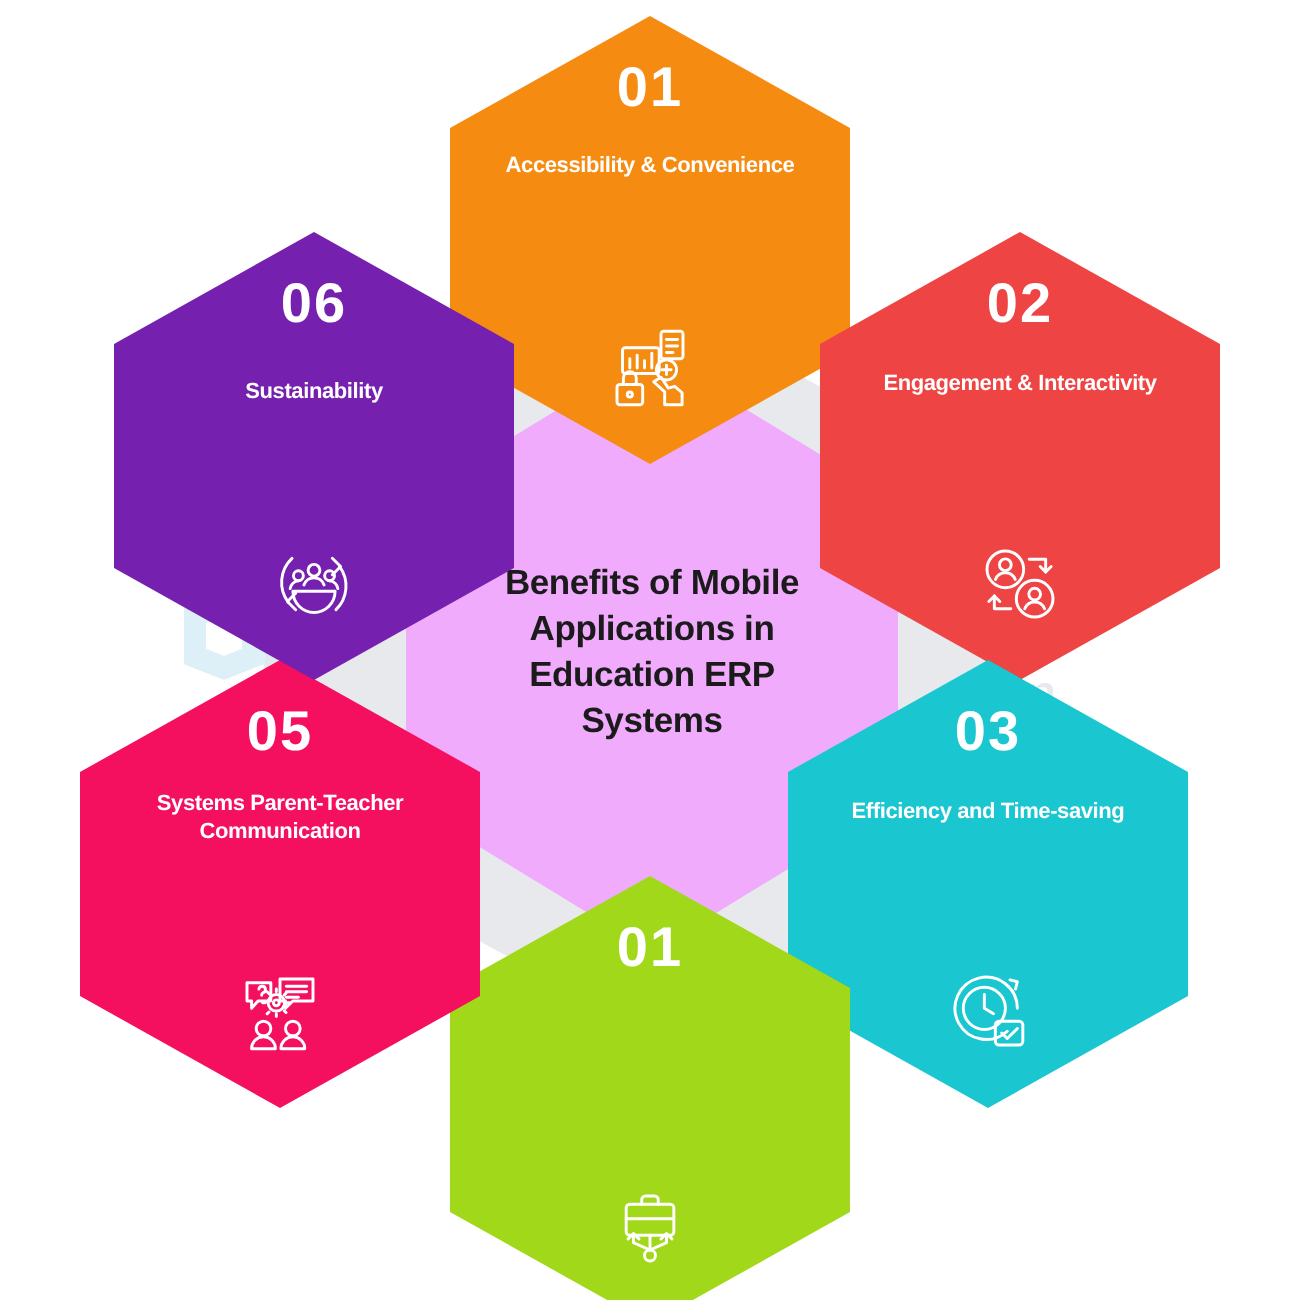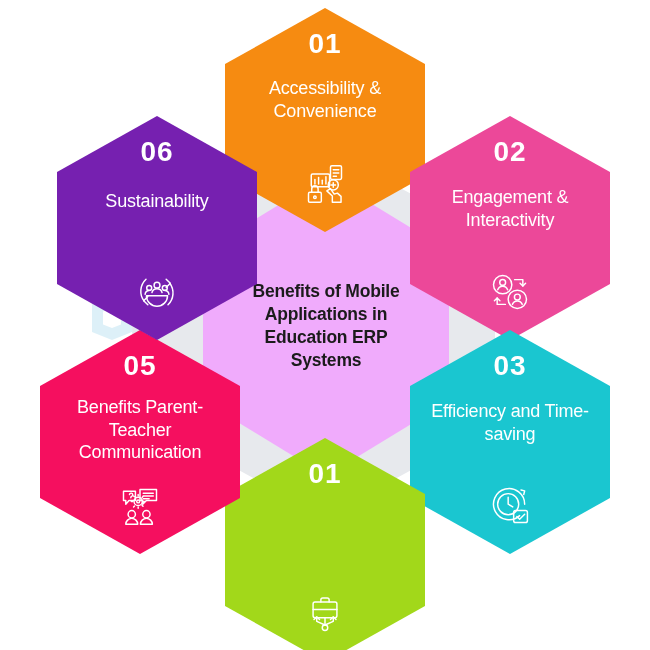--- a/index.html
+++ b/index.html
@@ -123,35 +123,35 @@
   .hex .num {
     font-size: 28px;
     font-weight: bold;
     letter-spacing: 1px;
     line-height: 1;
   }
   .hex .label {
     margin-top: 19px;
     width: 180px;
     text-align: center;
-    font-size: 18px;
+    font-size: 11px;
     line-height: 1.26;
-    font-weight: normal;
+    font-weight: bold;
     letter-spacing: -0.2px;
   }
   .hex .icon {
     margin-top: auto;
     margin-bottom: 26px;
   }
   .hex .icon svg { display: block; }
 
   
   #hex-1 { left: 225px; top:   8px; }
   #hex-2 { left: 410px; top: 116px; }
-  #hex-3 { left: 410px; top: 330px; }
+  #hex-3 { left: 394px; top: 330px; }
   #hex-4 { left: 225px; top: 438px; }
   #hex-5 { left:  40px; top: 330px; }
   #hex-6 { left:  57px; top: 116px; }
 
   
   #hex-5 .label { margin-top: 16px; }
   #hex-6 .label { margin-top: 24px; }
   #hex-3 .label, #hex-2 .label { margin-top: 20px; }
 </style>
 </head>
@@ -188,21 +188,21 @@
         <rect x="6" y="33" width="14" height="11" rx="1.5"></rect>
         <path d="M9.5 33v-3.5a3.5 3.5 0 0 1 7 0V33"></path>
         <circle cx="13" cy="38.5" r="1.4"></circle>
         <circle cx="33" cy="25" r="5.5"></circle>
         <path d="M33 22.5v5M30.5 25h5"></path>
         <path d="M26 31.5l6 5.5v7h9.5v-6.5l-4-3.5-3.5 1-4-6z"></path>
       </svg>
     </div>
   </div>
 
-  <div class="hex" id="hex-2" style="background:#ec4899">
+  <div class="hex" id="hex-2" style="background:#ef4444">
     <div class="num">02</div>
     <div class="label">Engagement &amp; Interactivity</div>
     <div class="icon">
       <svg width="44" height="44" viewBox="0 0 48 48" fill="none" stroke="#ffffff" stroke-width="1.6" stroke-linecap="round" stroke-linejoin="round">
         <circle cx="16" cy="16" r="10"></circle>
         <circle cx="16" cy="13.5" r="3.2"></circle>
         <path d="M10.6 21.5a5.8 5.8 0 0 1 10.8 0"></path>
         <circle cx="32" cy="32" r="10"></circle>
         <circle cx="32" cy="29.5" r="3.2"></circle>
         <path d="M26.6 37.5a5.8 5.8 0 0 1 10.8 0"></path>
@@ -241,21 +241,21 @@
         <path d="M24 36l-9-4v-4"></path>
         <path d="M24 36l9-4v-4"></path>
         <path d="M12 30l3-3 3 3"></path>
         <path d="M30 30l3-3 3 3"></path>
       </svg>
     </div>
   </div>
 
   <div class="hex" id="hex-5" style="background:#F50F5F">
     <div class="num">05</div>
-    <div class="label">Benefits Parent-Teacher Communication</div>
+    <div class="label">Systems Parent-Teacher Communication</div>
     <div class="icon">
       <svg width="44" height="44" viewBox="0 0 48 48" fill="none" stroke="#ffffff" stroke-width="1.6" stroke-linecap="round" stroke-linejoin="round">
         <path d="M6 8h13v10H12l-3.5 4v-4H6z"></path>
         <path d="M12.5 11.5a1.8 1.8 0 1 1 2.2 2c-.5.3-.7.8-.7 1.4"></path>
         <path d="M24 6h18v12H31l-4 4v-4h-3z"></path>
         <line x1="27.5" y1="10" x2="38.5" y2="10"></line>
         <line x1="27.5" y1="13" x2="38.5" y2="13"></line>
         <line x1="27.5" y1="16" x2="34" y2="16"></line>
         <circle cx="22" cy="19" r="4.5"></circle>
         <circle cx="22" cy="19" r="1.6"></circle>

